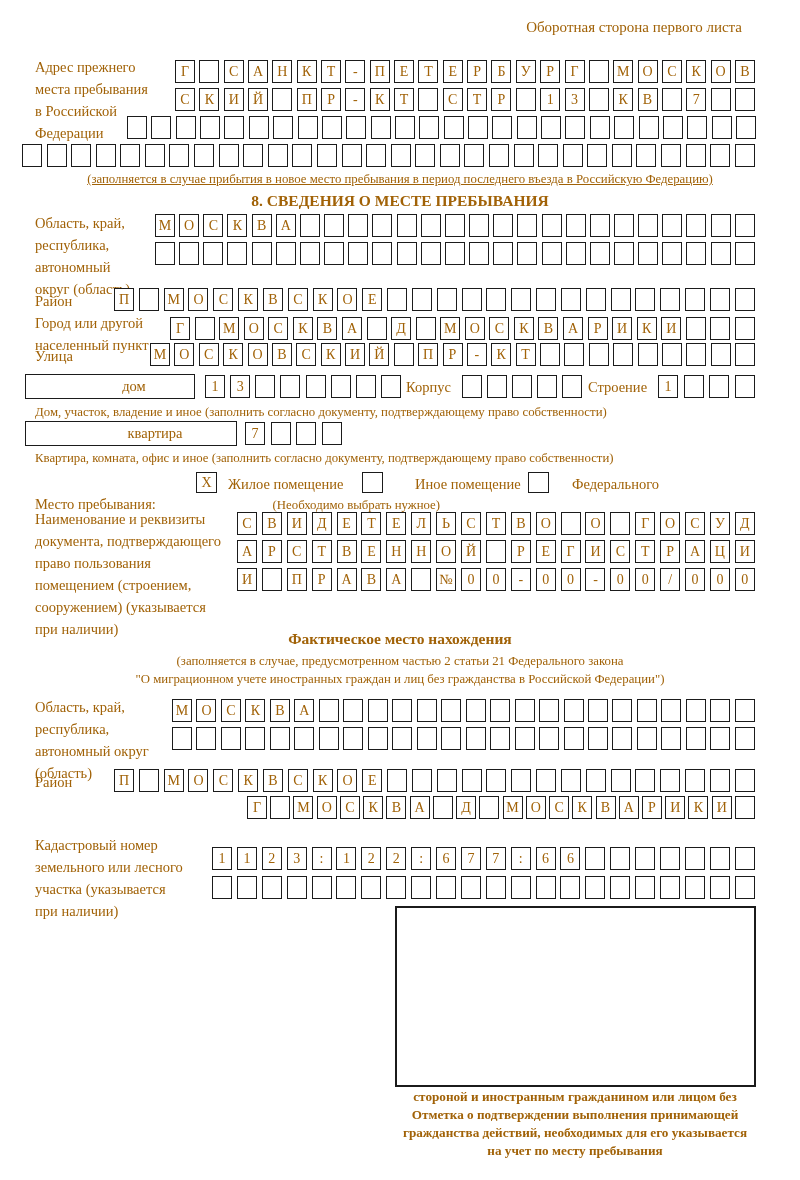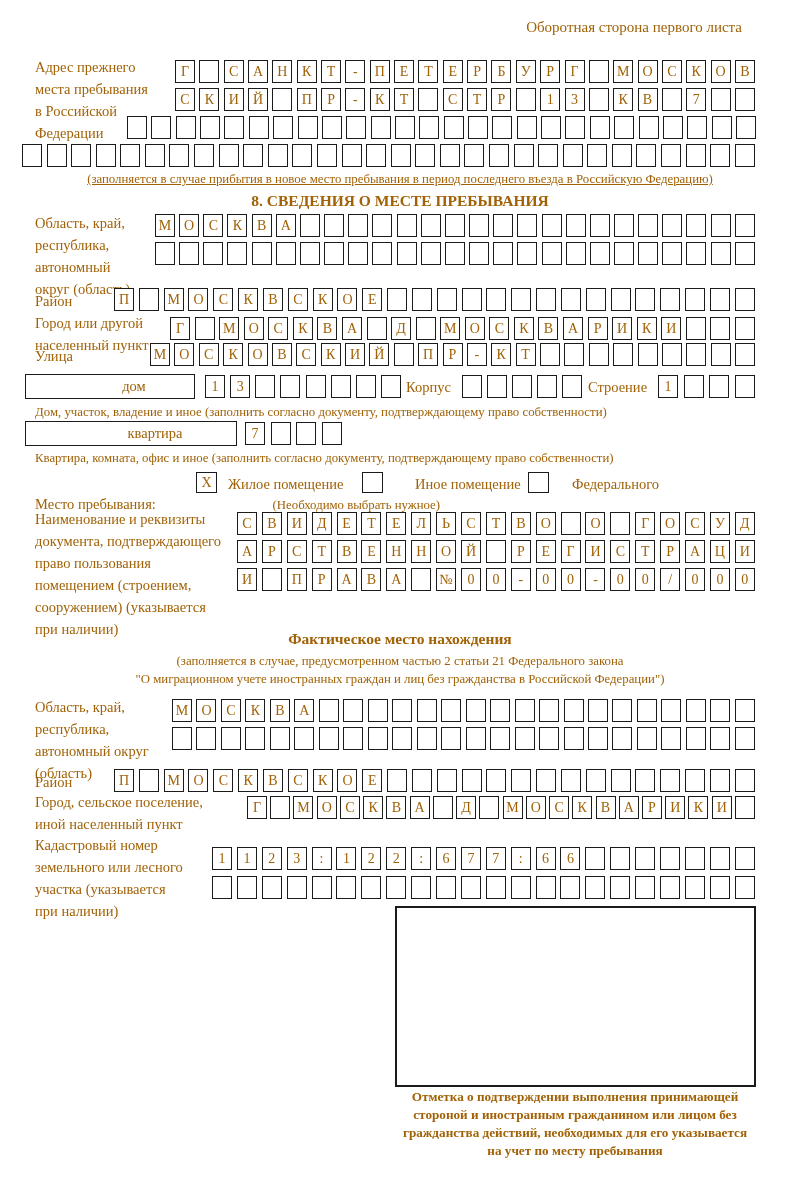--- a/index.html
+++ b/index.html
@@ -511,24 +511,20 @@
       <span class="cell"></span>
       <span class="cell"></span>
       <span class="cell"></span>
       <span class="cell"></span>
       <span class="cell"></span>
       <span class="cell"></span>
       <span class="cell"></span>
       <span class="cell"></span>
     </div>
 
-  <div class="abs lines" style="left:35px;top:791px;">
-      <div>Город, сельское поселение,</div>
-      <div>иной населенный пункт</div>
-    </div>
   <div class="boxrow" style="left:247px;top:796px;width:508px;">
       <span class="cell">Г</span>
       <span class="cell"></span>
       <span class="cell">М</span>
       <span class="cell">О</span>
       <span class="cell">С</span>
       <span class="cell">К</span>
       <span class="cell">В</span>
       <span class="cell">А</span>
       <span class="cell"></span>
@@ -597,19 +593,19 @@
       <span class="cell"></span>
       <span class="cell"></span>
       <span class="cell"></span>
       <span class="cell"></span>
       <span class="cell"></span>
       <span class="cell"></span>
     </div>
 
   <div class="markbox" style="left:395px;top:906px;width:357px;height:177px;"></div>
   <div class="abs markcap" style="left:378px;top:1088px;width:394px;text-align:center;">
+      <div>стороной и иностранным гражданином или лицом без</div>
       <div>Отметка о подтверждении выполнения принимающей</div>
-      <div>стороной и иностранным гражданином или лицом без</div>
       <div>гражданства действий, необходимых для его указывается</div>
       <div>на учет по месту пребывания</div>
     </div>
 
 </div>
 
 </body></html>

